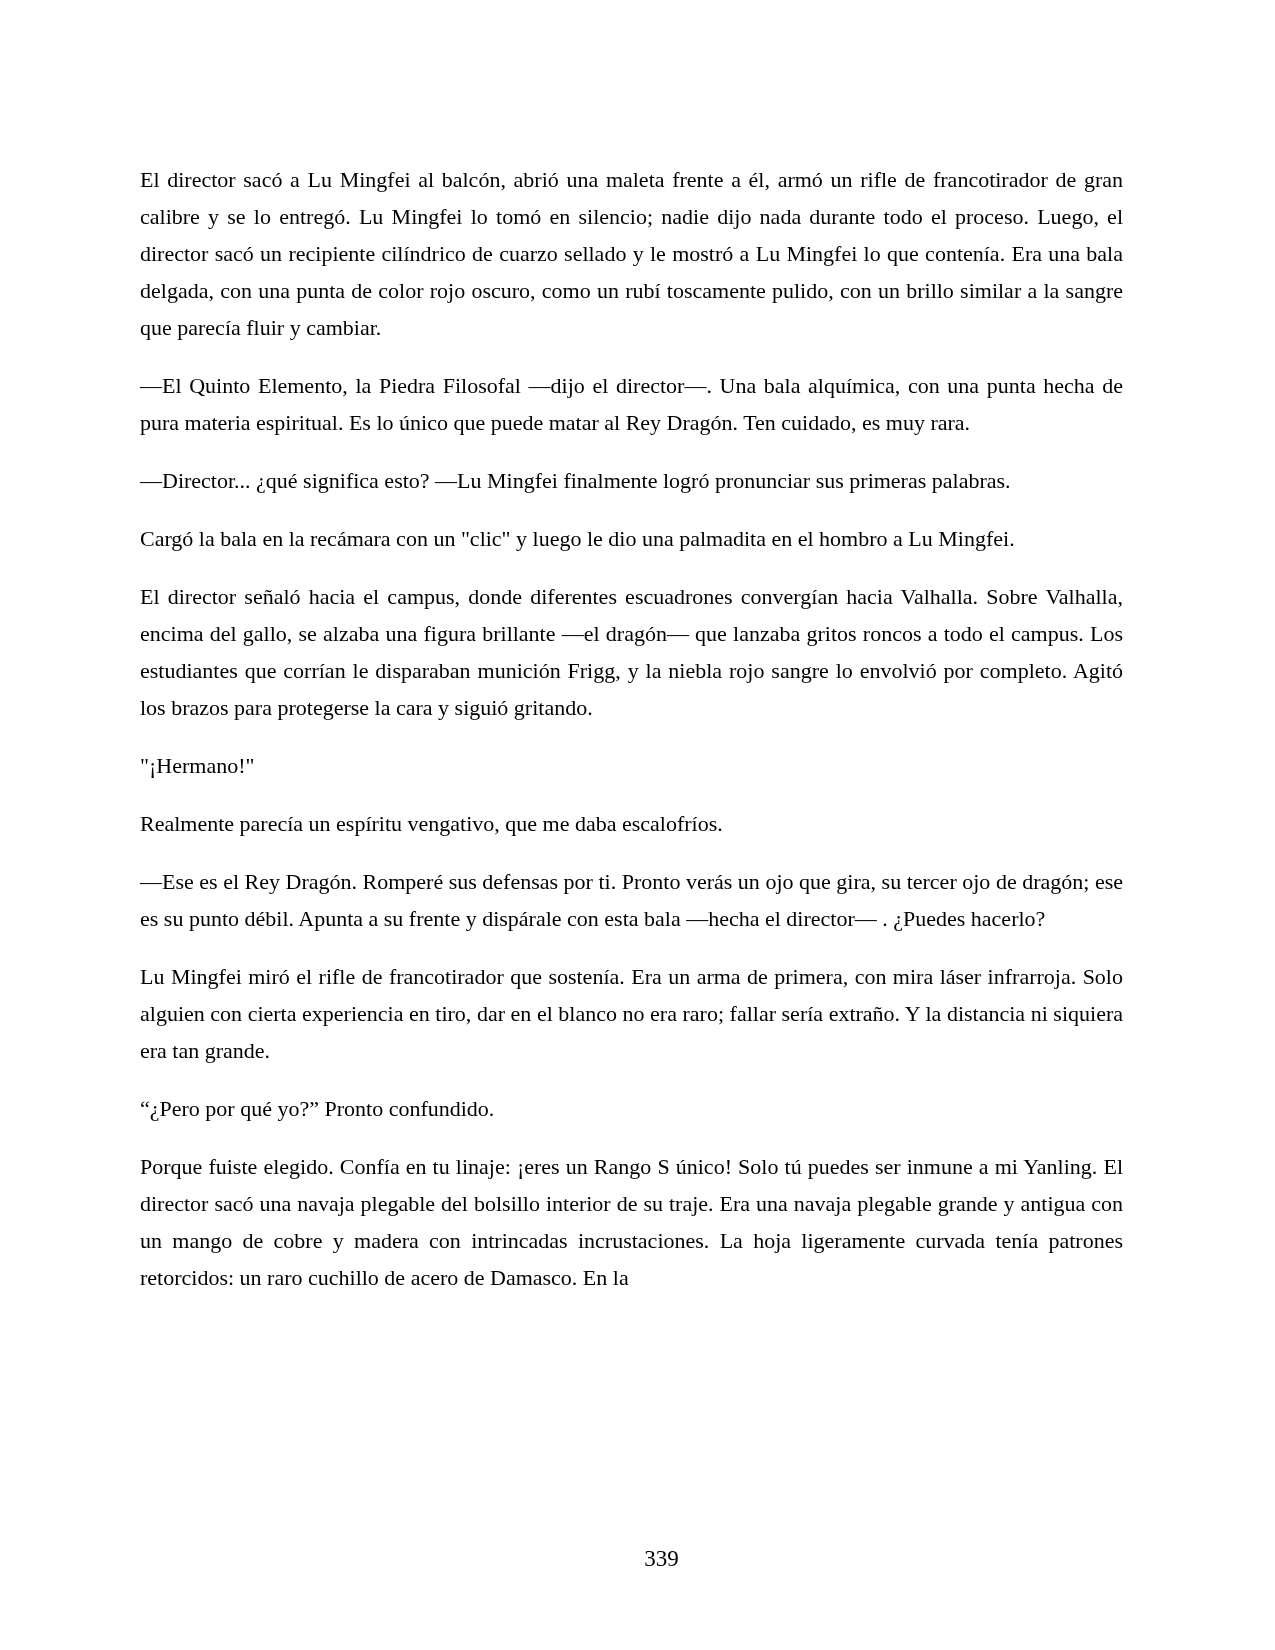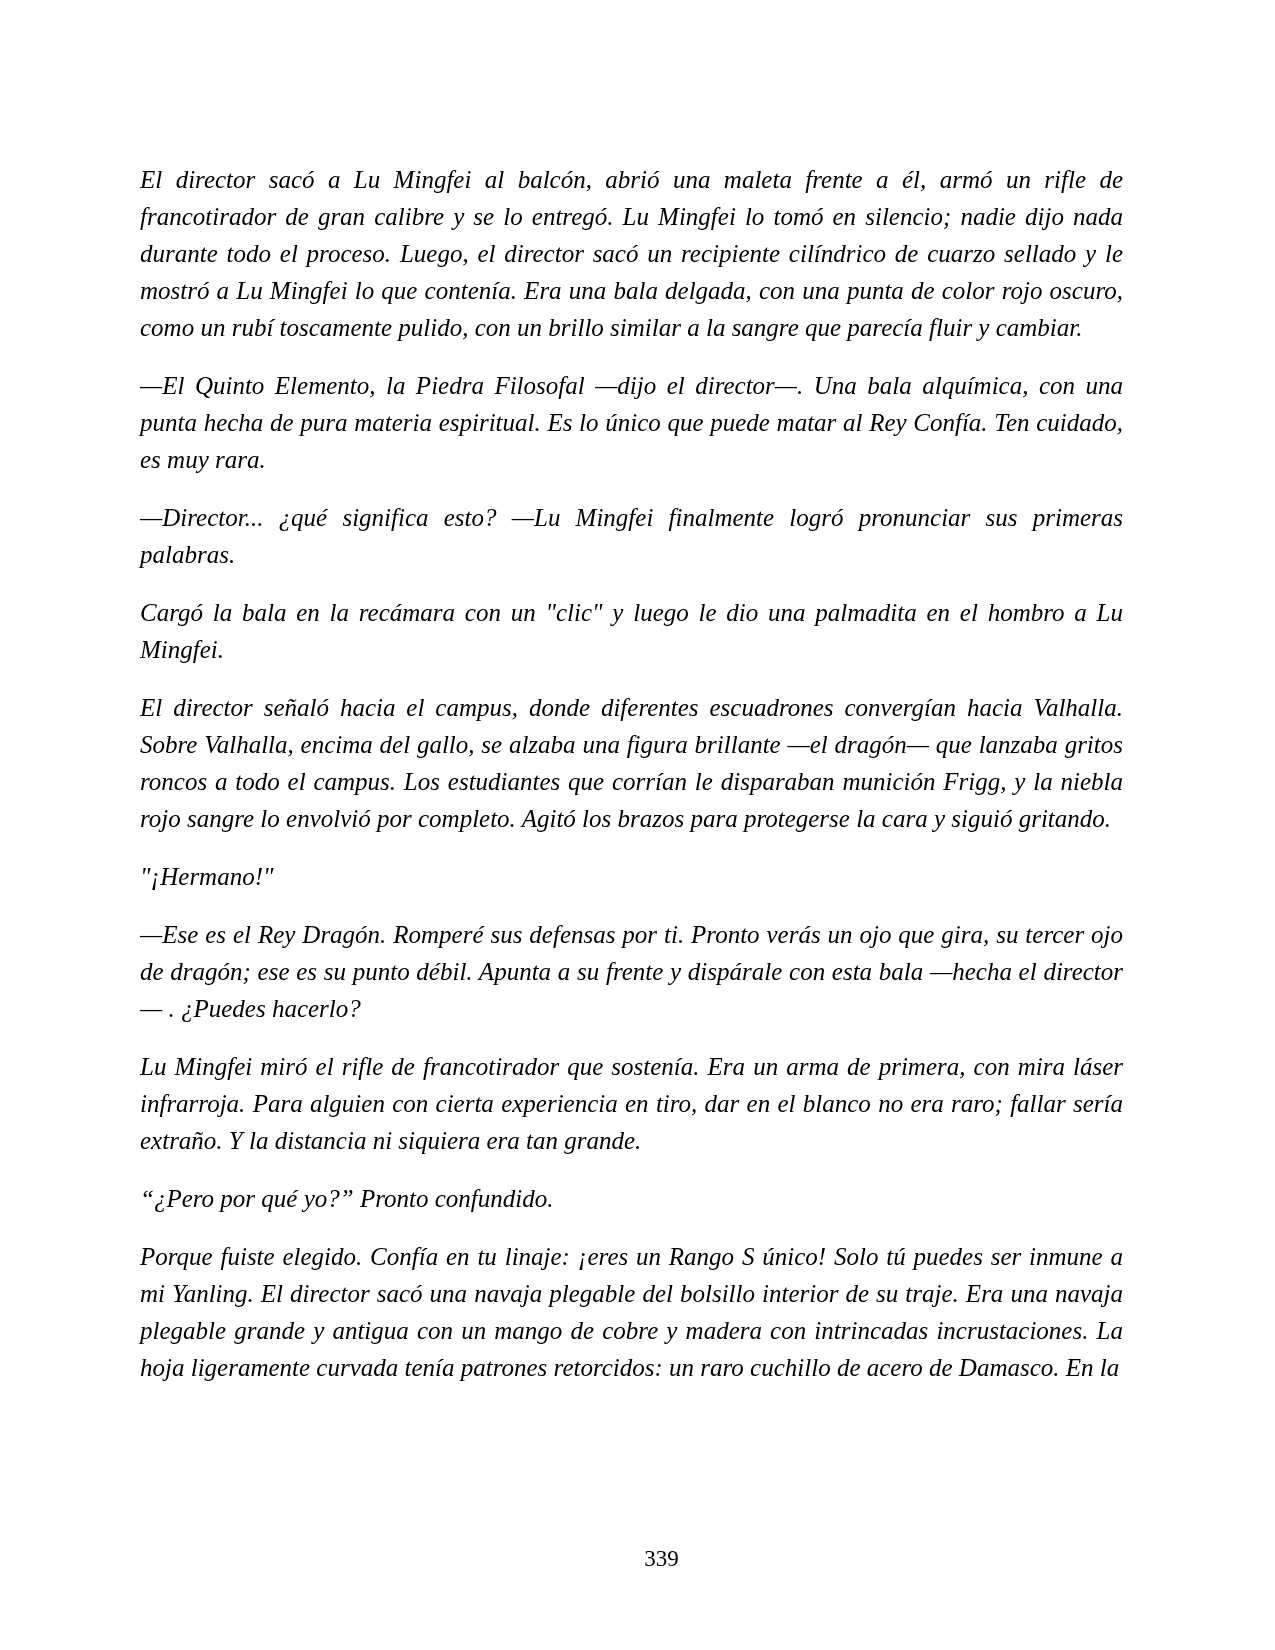--- a/index.html
+++ b/index.html
@@ -18,58 +18,58 @@
     color: #000000;
   }
   .content {
     position: absolute;
     left: 140px;
     top: 161px;
     width: 983px;
   }
   .content p {
     margin: 0 0 21px 0;
-    font-size: 25px;
+    font-size: 22px;
     line-height: 37px;
     text-align: justify;
     text-justify: inter-word;
-    font-style: italic;
   }
   .page-number {
     position: absolute;
     left: 0;
     right: 0;
     top: 1544px;
     text-align: center;
     font-size: 23px;
     line-height: 30px;
     margin-left: 48px;
   }
 </style>
 </head>
 <body>
 
 <div class="page">
   <div class="content">
 
       <p>El director sacó a Lu Mingfei al balcón, abrió una maleta frente a él, armó un rifle de francotirador de gran calibre y se lo entregó. Lu Mingfei lo tomó en silencio; nadie dijo nada durante todo el proceso. Luego, el director sacó un recipiente cilíndrico de cuarzo sellado y le mostró a Lu Mingfei lo que contenía. Era una bala delgada, con una punta de color rojo oscuro, como un rubí toscamente pulido, con un brillo similar a la sangre que parecía fluir y cambiar.</p>
 
-      <p>—El Quinto Elemento, la Piedra Filosofal —dijo el director—. Una bala alquímica, con una punta hecha de pura materia espiritual. Es lo único que puede matar al Rey Confía. Ten cuidado, es muy rara.</p>
+      <p>—El Quinto Elemento, la Piedra Filosofal —dijo el director—. Una bala alquímica, con una punta hecha de pura materia espiritual. Es lo único que puede matar al Rey Dragón. Ten cuidado, es muy rara.</p>
 
       <p>—Director... ¿qué significa esto? —Lu Mingfei finalmente logró pronunciar sus primeras palabras.</p>
 
       <p>Cargó la bala en la recámara con un "clic" y luego le dio una palmadita en el hombro a Lu Mingfei.</p>
 
       <p>El director señaló hacia el campus, donde diferentes escuadrones convergían hacia Valhalla. Sobre Valhalla, encima del gallo, se alzaba una figura brillante —el dragón— que lanzaba gritos roncos a todo el campus. Los estudiantes que corrían le disparaban munición Frigg, y la niebla rojo sangre lo envolvió por completo. Agitó los brazos para protegerse la cara y siguió gritando.</p>
 
       <p>"¡Hermano!"</p>
 
+      <p>Realmente parecía un espíritu vengativo, que me daba escalofríos.</p>
 
       <p>—Ese es el Rey Dragón. Romperé sus defensas por ti. Pronto verás un ojo que gira, su tercer ojo de dragón; ese es su punto débil. Apunta a su frente y dispárale con esta bala —hecha el director— . ¿Puedes hacerlo?</p>
 
-      <p>Lu Mingfei miró el rifle de francotirador que sostenía. Era un arma de primera, con mira láser infrarroja. Para alguien con cierta experiencia en tiro, dar en el blanco no era raro; fallar sería extraño. Y la distancia ni siquiera era tan grande.</p>
+      <p>Lu Mingfei miró el rifle de francotirador que sostenía. Era un arma de primera, con mira láser infrarroja. Solo alguien con cierta experiencia en tiro, dar en el blanco no era raro; fallar sería extraño. Y la distancia ni siquiera era tan grande.</p>
 
       <p>“¿Pero por qué yo?” Pronto confundido.</p>
 
       <p>Porque fuiste elegido. Confía en tu linaje: ¡eres un Rango S único! Solo tú puedes ser inmune a mi Yanling. El director sacó una navaja plegable del bolsillo interior de su traje. Era una navaja plegable grande y antigua con un mango de cobre y madera con intrincadas incrustaciones. La hoja ligeramente curvada tenía patrones retorcidos: un raro cuchillo de acero de Damasco. En la</p>
     </div>
   <div class="page-number">339</div>
 </div>
 
 </body></html>

